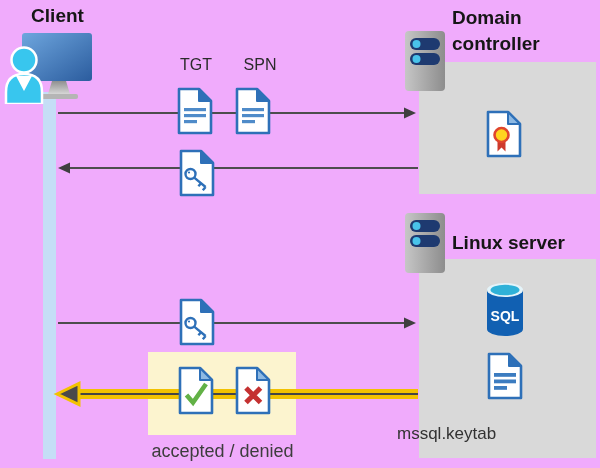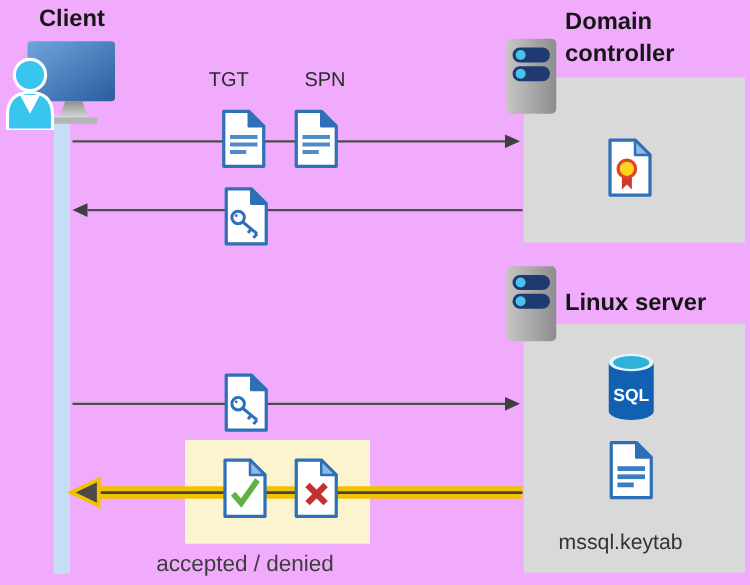--- a/index.html
+++ b/index.html
@@ -13,24 +13,24 @@
   .panel { background:#d9d9d9; }
   .dc-box    { left:419px; top:62px;  width:177px; height:132px; }
   .linux-box { left:419px; top:259px; width:177px; height:199px; }
   .yellow-box{ left:148px; top:352px; width:148px; height:83px; background:#fcf4cf; }
   .lifeline  { left:43px;  top:92px;  width:13px;  height:367px; background:#c5def6; }
   .title { font-size:19px; font-weight:700; line-height:26px; color:#161616; }
   .client-label { left:10px; top:3px; width:95px; text-align:center; }
   .dc-label     { left:452px; top:5px;  width:150px; }
   .linux-label  { left:452px; top:230px; width:150px; }
   .small-label { font-size:16px; color:#2b2b2b; text-align:center; }
-  .tgt-label { left:161px; top:56px; width:44px; }
+  .tgt-label { left:174px; top:56px; width:44px; }
   .spn-label { left:238px; top:56px; width:44px; }
-  .keytab-label { left:408px; top:424px; width:177px; text-align:center; font-size:17px; color:#333; }
-  .result-label { left:125px; top:441px; width:195px; font-size:18px; color:#3d3d3d; }
+  .keytab-label { left:397px; top:424px; width:177px; text-align:left; font-size:17px; color:#333; }
+  .result-label { left:125px; top:441px; width:195px; text-align:center; font-size:18px; color:#3d3d3d; }
   .client-icon { left:2px; top:28px; }
   .srv-dc    { left:404px; top:30px; }
   .srv-linux { left:404px; top:212px; }
   .doc-tgt    { left:175px; top:87px; }
   .doc-spn    { left:233px; top:87px; }
   .doc-key1   { left:177px; top:149px; }
   .doc-key2   { left:177px; top:298px; }
   .doc-check  { left:176px; top:366px; }
   .doc-x      { left:233px; top:366px; }
   .doc-cert   { left:484px; top:110px; }

